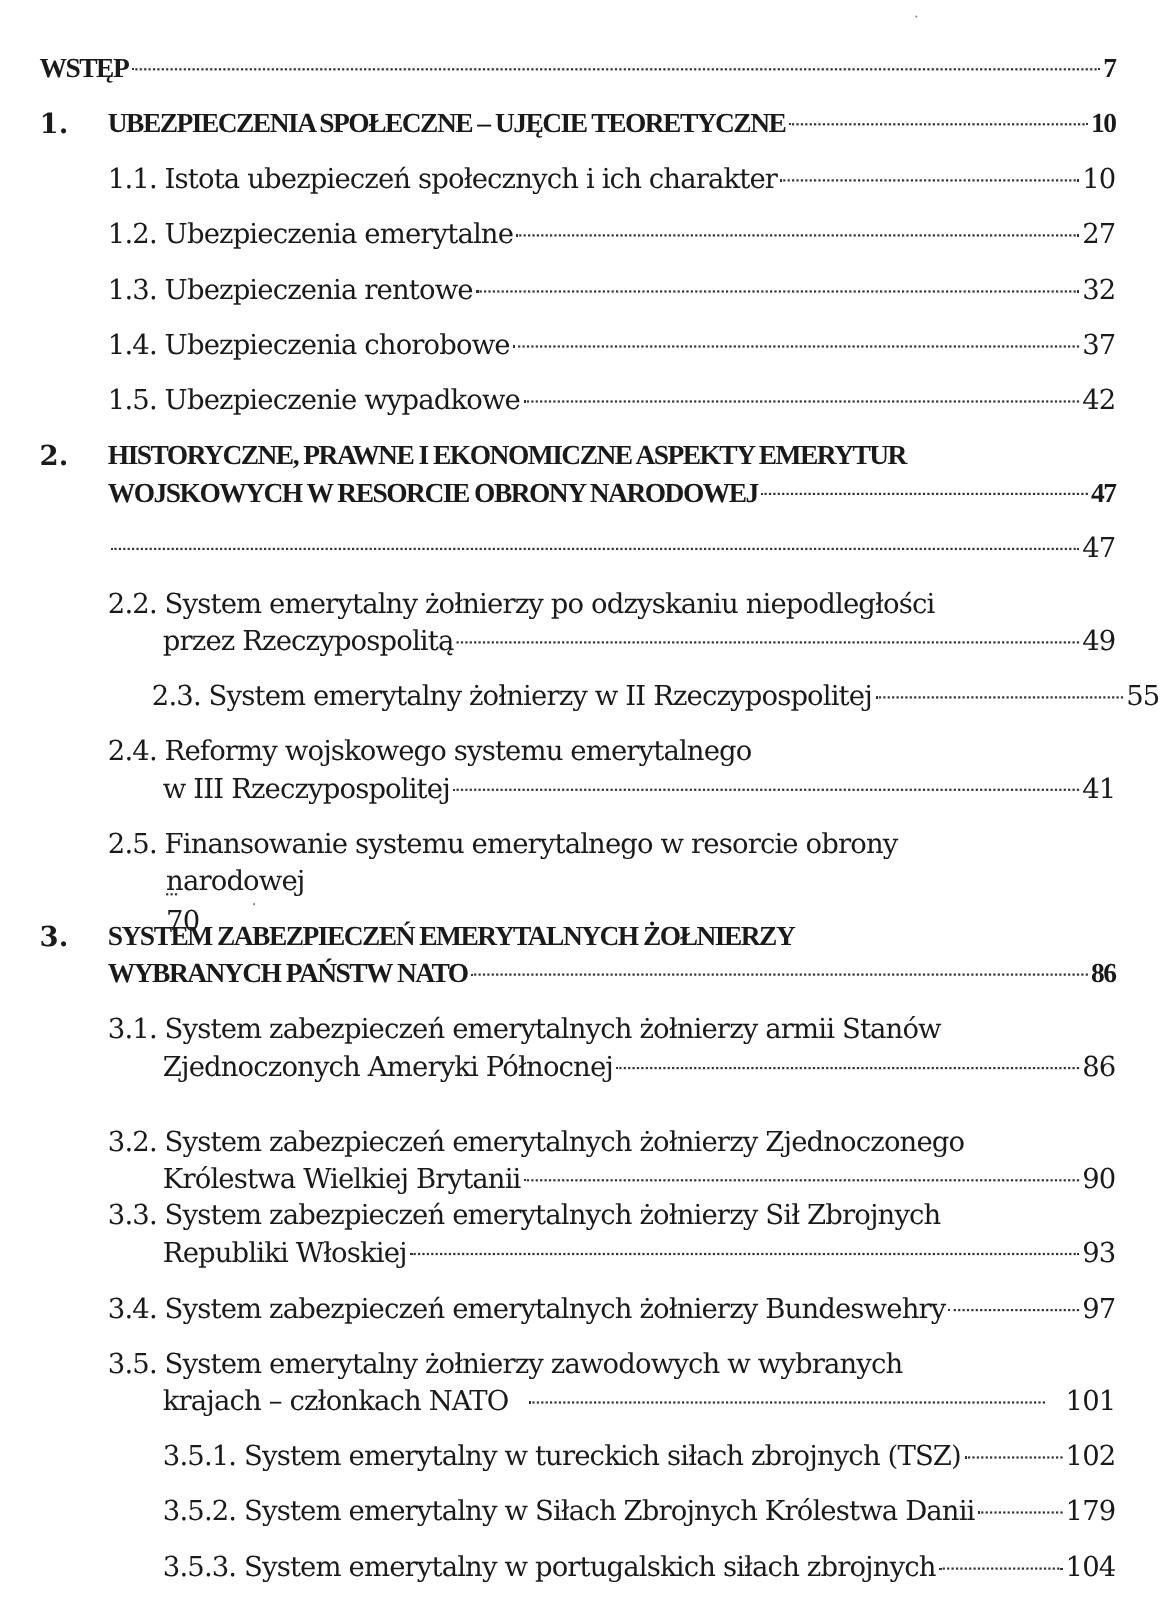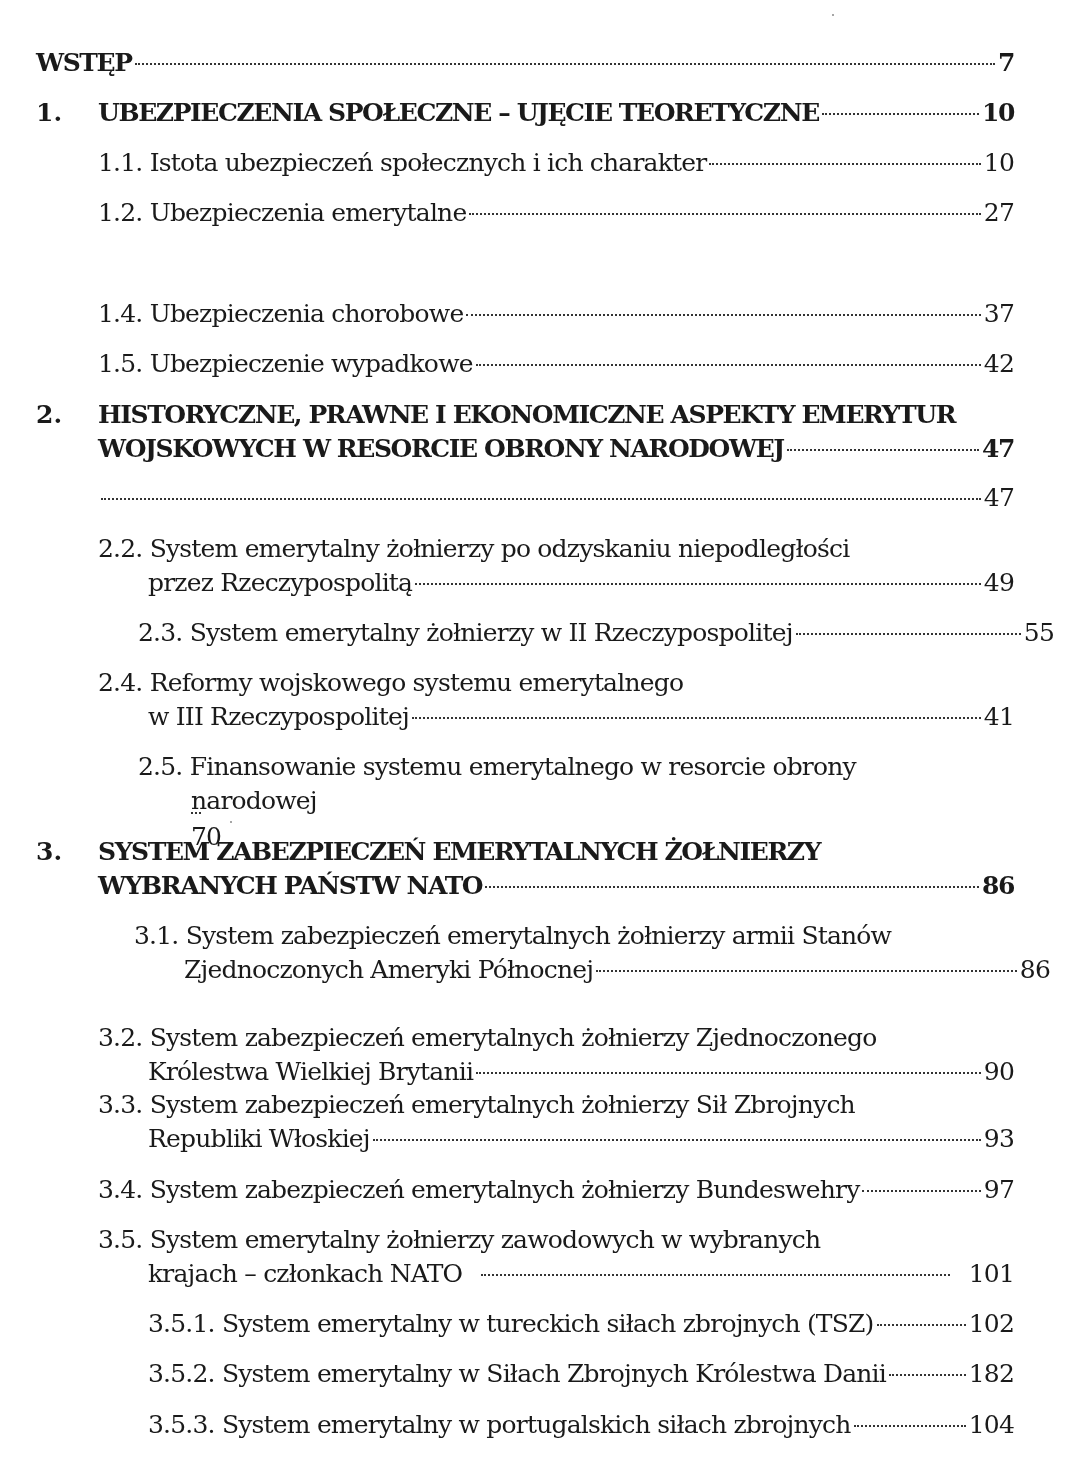--- a/index.html
+++ b/index.html
@@ -3,21 +3,21 @@
 <meta charset="utf-8">
 <style>
   html, body { margin: 0; padding: 0; background: #ffffff; }
   body { width: 1066px; height: 1476px; position: relative; overflow: hidden;
          font-family: "DejaVu Serif", "Liberation Serif", serif; color: #1a1a1a; }
   .page { position: absolute; left: 0; top: 0; width: 1066px; height: 1476px; }
   .entry { position: absolute; font-size: 25px; line-height: 34px; letter-spacing: -0.8px; }
   .entry .line { display: flex; align-items: baseline; white-space: nowrap; height: 34px; }
   .entry .lead { flex: 1 1 auto; margin: 0 3px; border-bottom: 2px dotted #333; height: 0; position: relative; top: -6px; min-width: 10px; }
   .entry .pg { flex: 0 0 auto; }
-  .bold { font-weight: bold; letter-spacing: -1.4px; }
+  .bold { font-weight: bold; letter-spacing: -1.4px; font-family: Liberation Serif, serif; }
   .num { position: absolute; font-weight: bold; font-size: 25px; line-height: 34px; }
   .speck { position: absolute; width: 2px; height: 2px; background: #888; border-radius: 1px; }
 </style>
 </head>
 <body>
 
 <div class="page">
 
   <div class="entry bold" style="left:36px; top:46px; width:978px;">
     <div class="line">
@@ -43,20 +43,27 @@
         <span class="pg">10</span>
       </div>
   </div>
   <div class="entry" style="left:98px; top:196px; width:916px;">
     <div class="line">
         <span>1.2. Ubezpieczenia emerytalne</span>
         <span class="lead"></span>
         <span class="pg">27</span>
       </div>
   </div>
+  <div class="entry" style="left:98px; top:247px; width:916px;">
+    <div class="line">
+        <span>1.3. Ubezpieczenia rentowe</span>
+        <span class="lead"></span>
+        <span class="pg">32</span>
+      </div>
+  </div>
   <div class="entry" style="left:98px; top:297px; width:916px;">
     <div class="line">
         <span>1.4. Ubezpieczenia chorobowe</span>
         <span class="lead"></span>
         <span class="pg">37</span>
       </div>
   </div>
   <div class="entry" style="left:98px; top:347px; width:916px;">
     <div class="line">
         <span>1.5. Ubezpieczenie wypadkowe</span>
@@ -103,21 +110,21 @@
   <div class="entry" style="left:98px; top:666px; width:916px;">
     <div class="line">
         <span>2.4. Reformy wojskowego systemu emerytalnego</span>
       </div>
     <div class="line" style="padding-left:50px;">
         <span>w III Rzeczypospolitej</span>
         <span class="lead"></span>
         <span class="pg">41</span>
       </div>
   </div>
-  <div class="entry" style="left:98px; top:750px; width:916px;margin-left:40px;">
+  <div class="entry" style="left:98px; top:750px; width:916px;">
     <div class="line">
         <span>2.5. Finansowanie systemu emerytalnego w resorcie obrony</span>
       </div>
     <div class="line" style="padding-left:50px;flex-direction:column;">
         <span>narodowej</span>
         <span class="lead"></span>
         <span class="pg">70</span>
       </div>
   </div>
 
@@ -126,21 +133,21 @@
     <div class="line">
         <span>SYSTEM ZABEZPIECZEŃ EMERYTALNYCH ŻOŁNIERZY</span>
       </div>
     <div class="line">
         <span>WYBRANYCH PAŃSTW NATO</span>
         <span class="lead"></span>
         <span class="pg">86</span>
       </div>
   </div>
 
-  <div class="entry" style="left:98px; top:919px; width:916px;margin-left:36px;">
+  <div class="entry" style="left:98px; top:919px; width:916px;">
     <div class="line">
         <span>3.1. System zabezpieczeń emerytalnych żołnierzy armii Stanów</span>
       </div>
     <div class="line" style="padding-left:50px;">
         <span>Zjednoczonych Ameryki Północnej</span>
         <span class="lead"></span>
         <span class="pg">86</span>
       </div>
   </div>
   <div class="entry" style="left:98px; top:1004px; width:916px;margin-top:17px;">
@@ -184,21 +191,21 @@
     <div class="line">
         <span>3.5.1. System emerytalny w tureckich siłach zbrojnych (TSZ)</span>
         <span class="lead"></span>
         <span class="pg">102</span>
       </div>
   </div>
   <div class="entry" style="left:148px; top:1357px; width:866px;">
     <div class="line">
         <span>3.5.2. System emerytalny w Siłach Zbrojnych Królestwa Danii</span>
         <span class="lead"></span>
-        <span class="pg">182</span>
+        <span class="pg">179</span>
       </div>
   </div>
   <div class="entry" style="left:148px; top:1408px; width:866px;">
     <div class="line">
         <span>3.5.3. System emerytalny w portugalskich siłach zbrojnych</span>
         <span class="lead"></span>
         <span class="pg">104</span>
       </div>
   </div>
 

